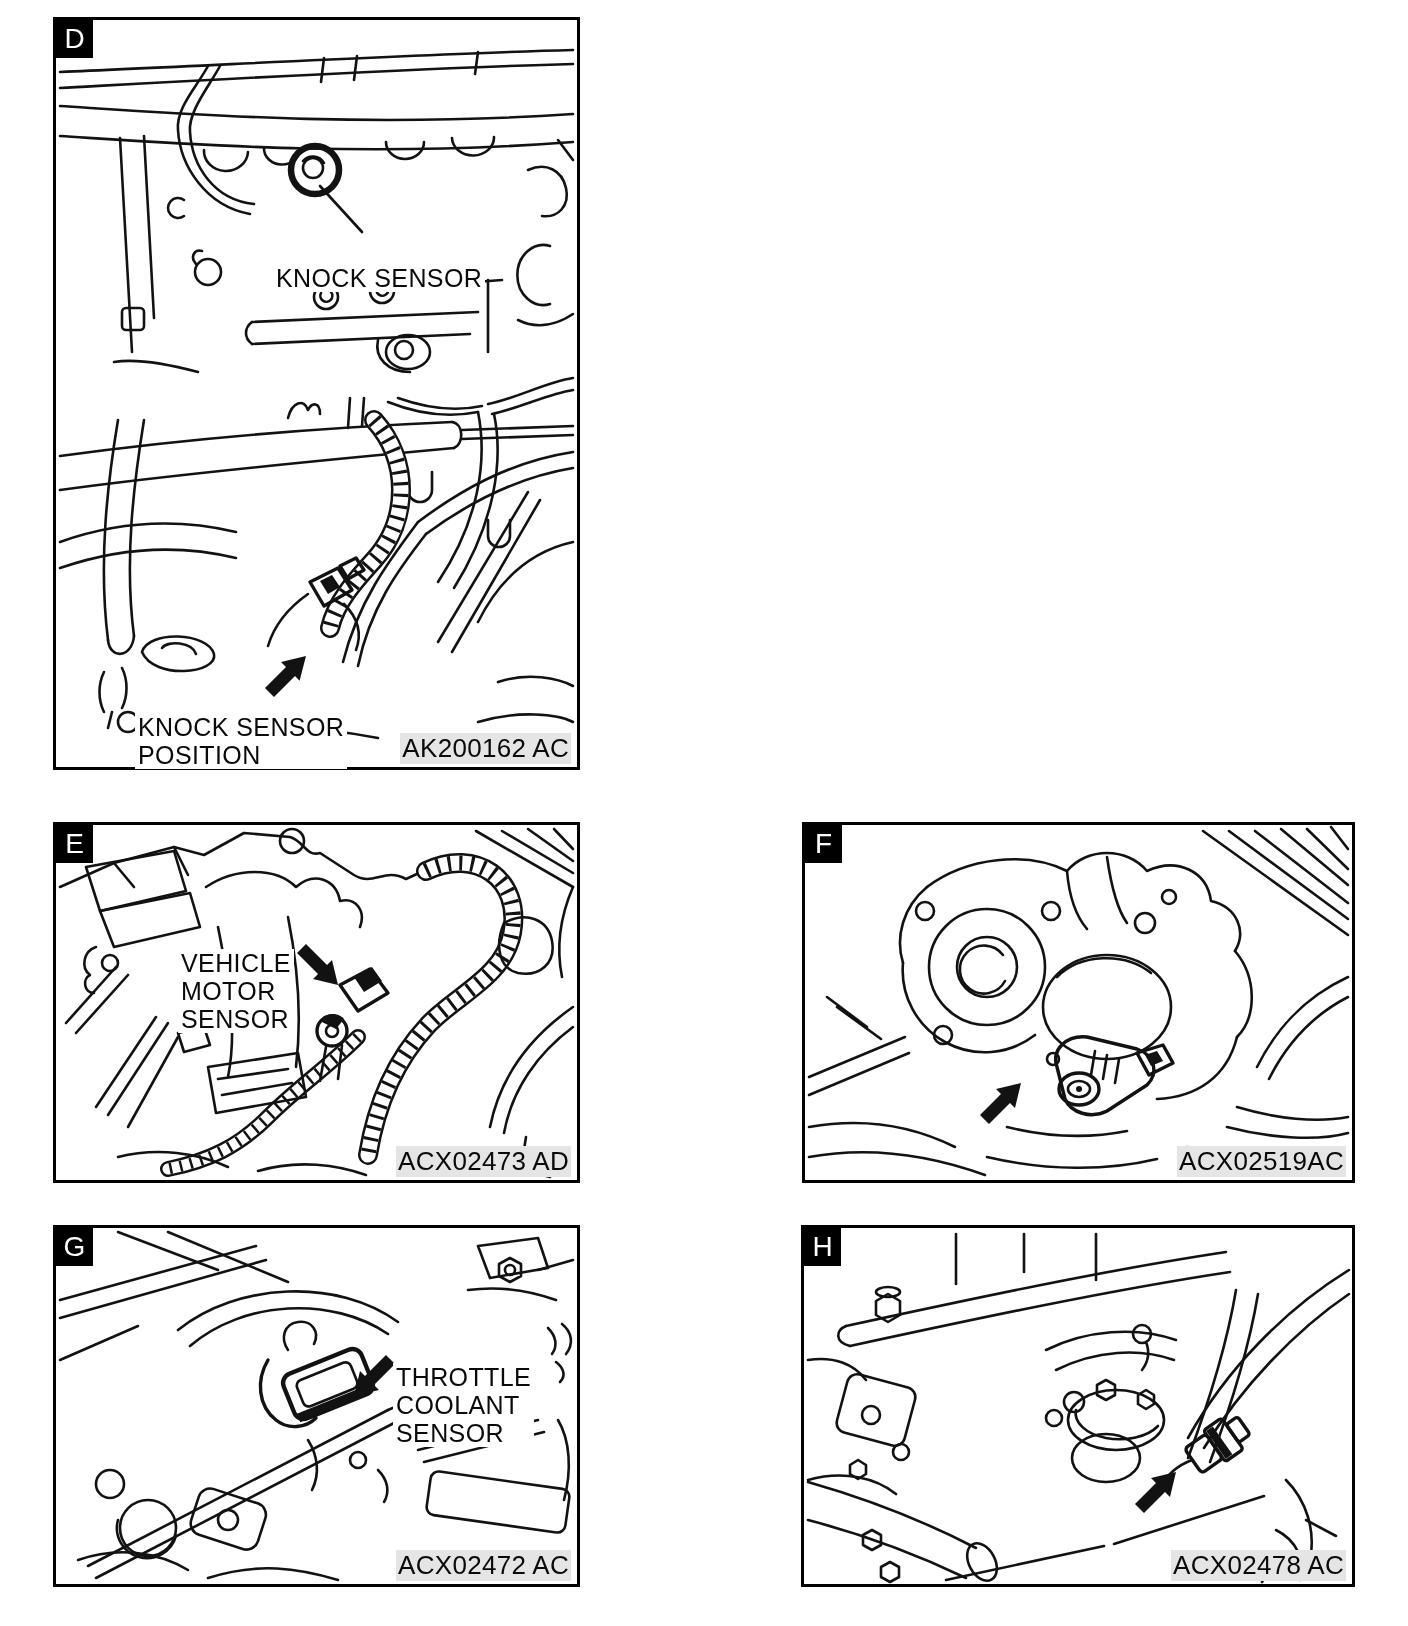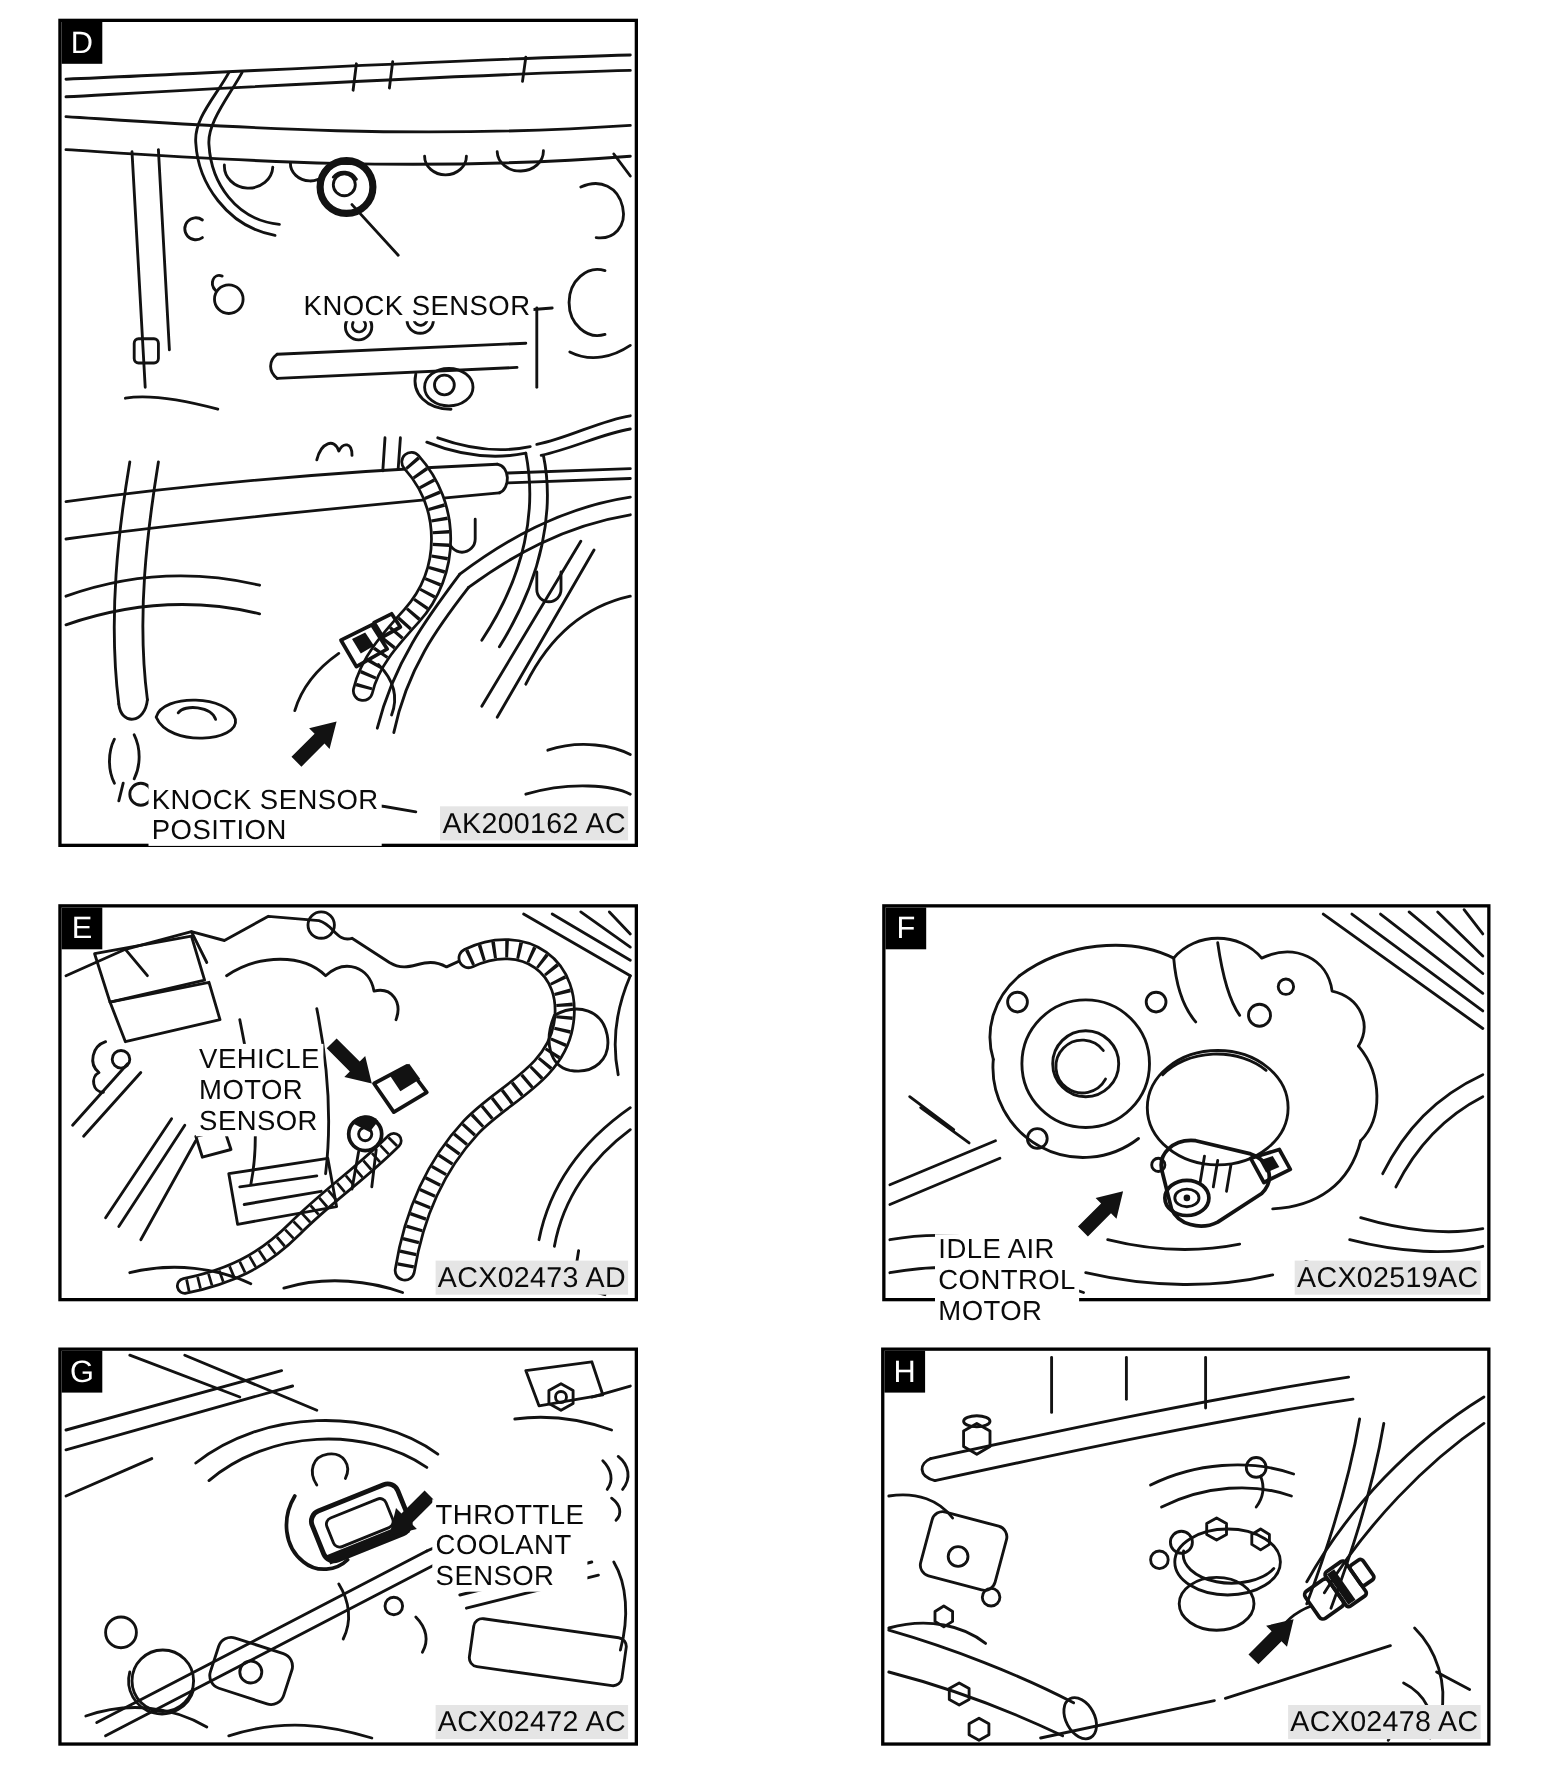--- a/index.html
+++ b/index.html
@@ -235,25 +235,20 @@
         <path d="M314,234 L310,258"></path>
       <path class="w3" d="M332,228 L358,220 L368,238 L344,250 Z"></path>
       <path class="fill" d="M340,230 L352,226 L358,236 L346,241 Z"></path>
       <circle cx="248" cy="234" r="6"></circle>
       <path d="M202,302 C242,312 282,314 322,306"></path>
       <path d="M182,332 C242,346 302,346 352,334"></path>
       <path d="M382,322 C422,332 452,338 482,334"></path>
       <path class="fill" d="M216,258 L210,283 L205,278 L184,299 L175,290 L196,269 L191,264 Z"></path>
     </svg>
     <div class="tag">F</div>
-    <div class="callout" style="left:45px;top:266px">
-      <div>IDLE AIR</div>
-      <div>CONTROL</div>
-      <div>MOTOR</div>
-    </div>
     <div class="code">ACX02519AC</div>
   </section>
 
   <section class="panel" style="left:53px;top:1225px;width:527px;height:362px">
     <svg class="art" viewBox="0 0 521 356">
       <path d="M4,72 L200,18"></path>
         <path d="M4,90 L210,32"></path>
       <path d="M62,4 L162,42"></path>
         <path d="M112,4 L232,54"></path>
         <path d="M4,132 L82,98"></path>

